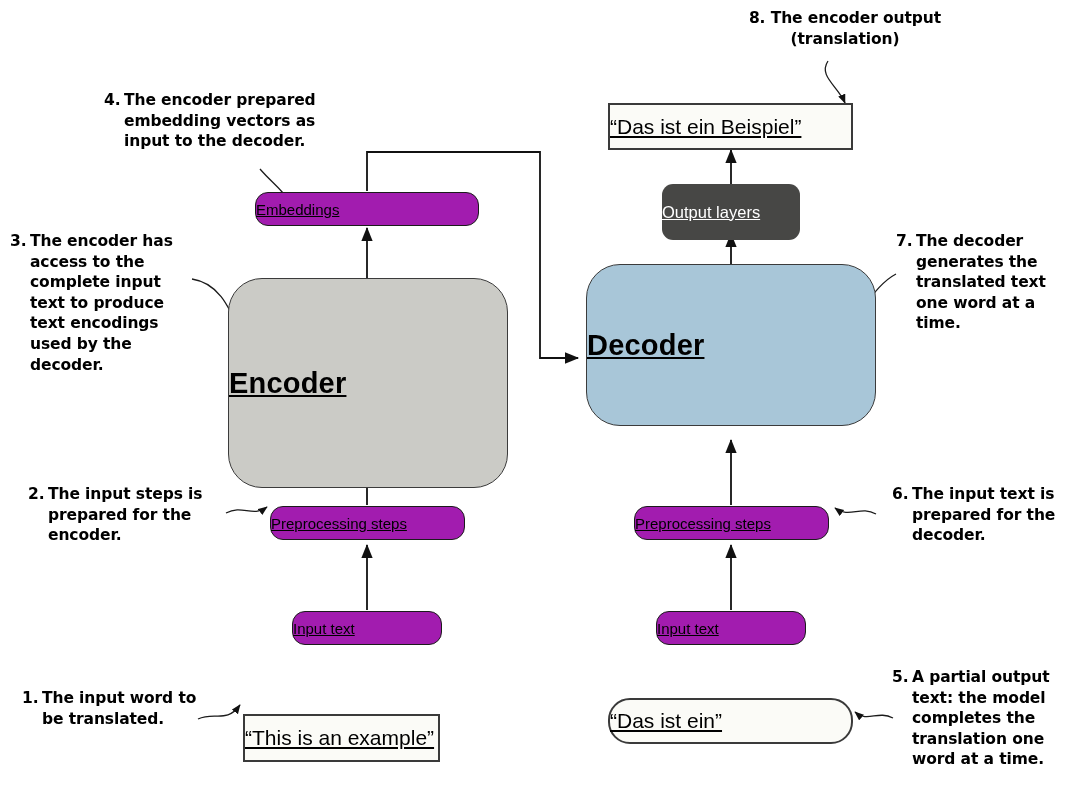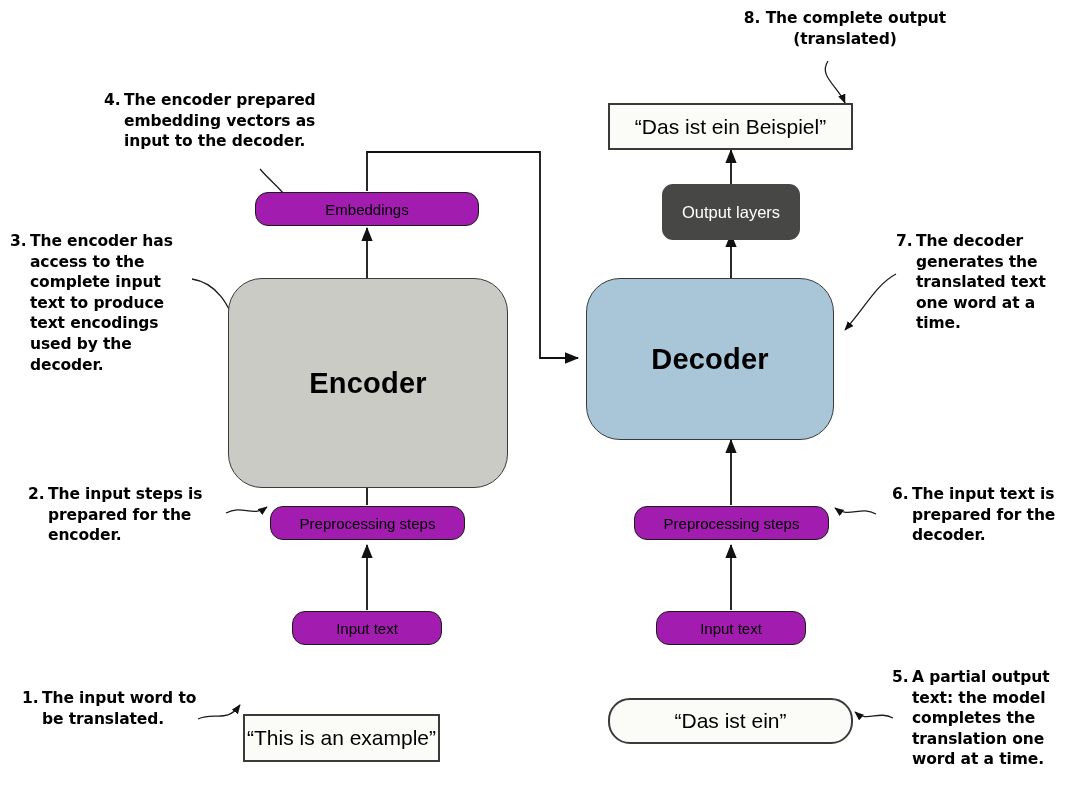--- a/index.html
+++ b/index.html
@@ -45,23 +45,24 @@
   }
   .note.indent .body { padding-left: 20px; }
   .note.center { text-align: center; }
 
   
   .node {
     position: absolute;
     box-sizing: border-box;
     display: flex;
     align-items: center;
-    justify-content: center;
+    justify-content: flex-start;
     font-family: "Liberation Sans", sans-serif;
     color: #000000;
+    text-decoration: underline;
   }
 
   .pill {
     border: 1.6px solid #1b1b1b;
     border-radius: 13px;
     background: #a21caf;
     font-size: 15px;
   }
 
   .rect {
@@ -192,21 +193,21 @@
   </div>
 
   <div class="node pill" style="left:656px; top:611px; width:150px; height:34px;">
     <span>Input text</span>
   </div>
 
   <div class="node pill" style="left:634px; top:506px; width:195px; height:34px;">
     <span>Preprocessing steps</span>
   </div>
 
-  <div class="node bigbox decoder" style="left:586px; top:278px; width:248px; height:162px;">
+  <div class="node bigbox decoder" style="left:586px; top:264px; width:290px; height:162px;">
     <span>Decoder</span>
   </div>
 
   <div class="node darkbox" style="left:662px; top:184px; width:138px; height:56px;">
     <span>Output layers</span>
   </div>
 
   <div class="node rect" style="left:608px; top:103px; width:245px; height:47px;">
     <span>“Das ist ein Beispiel”</span>
   </div>
@@ -241,16 +242,16 @@
     <span class="body">The input text is prepared for the decoder.</span>
   </div>
 
   <div class="note indent" style="left:896px; top:231px; width:172px;">
     <span class="num">7.</span>
     <span class="body">The decoder generates the translated text one word at a time.</span>
   </div>
 
   <div class="note center" style="left:700px; top:8px; width:290px;">
     <span>8.</span>
-    <span>The complete output (translated)</span>
+    <span>The encoder output (translation)</span>
   </div>
 
 </div>
 
 </body></html>

